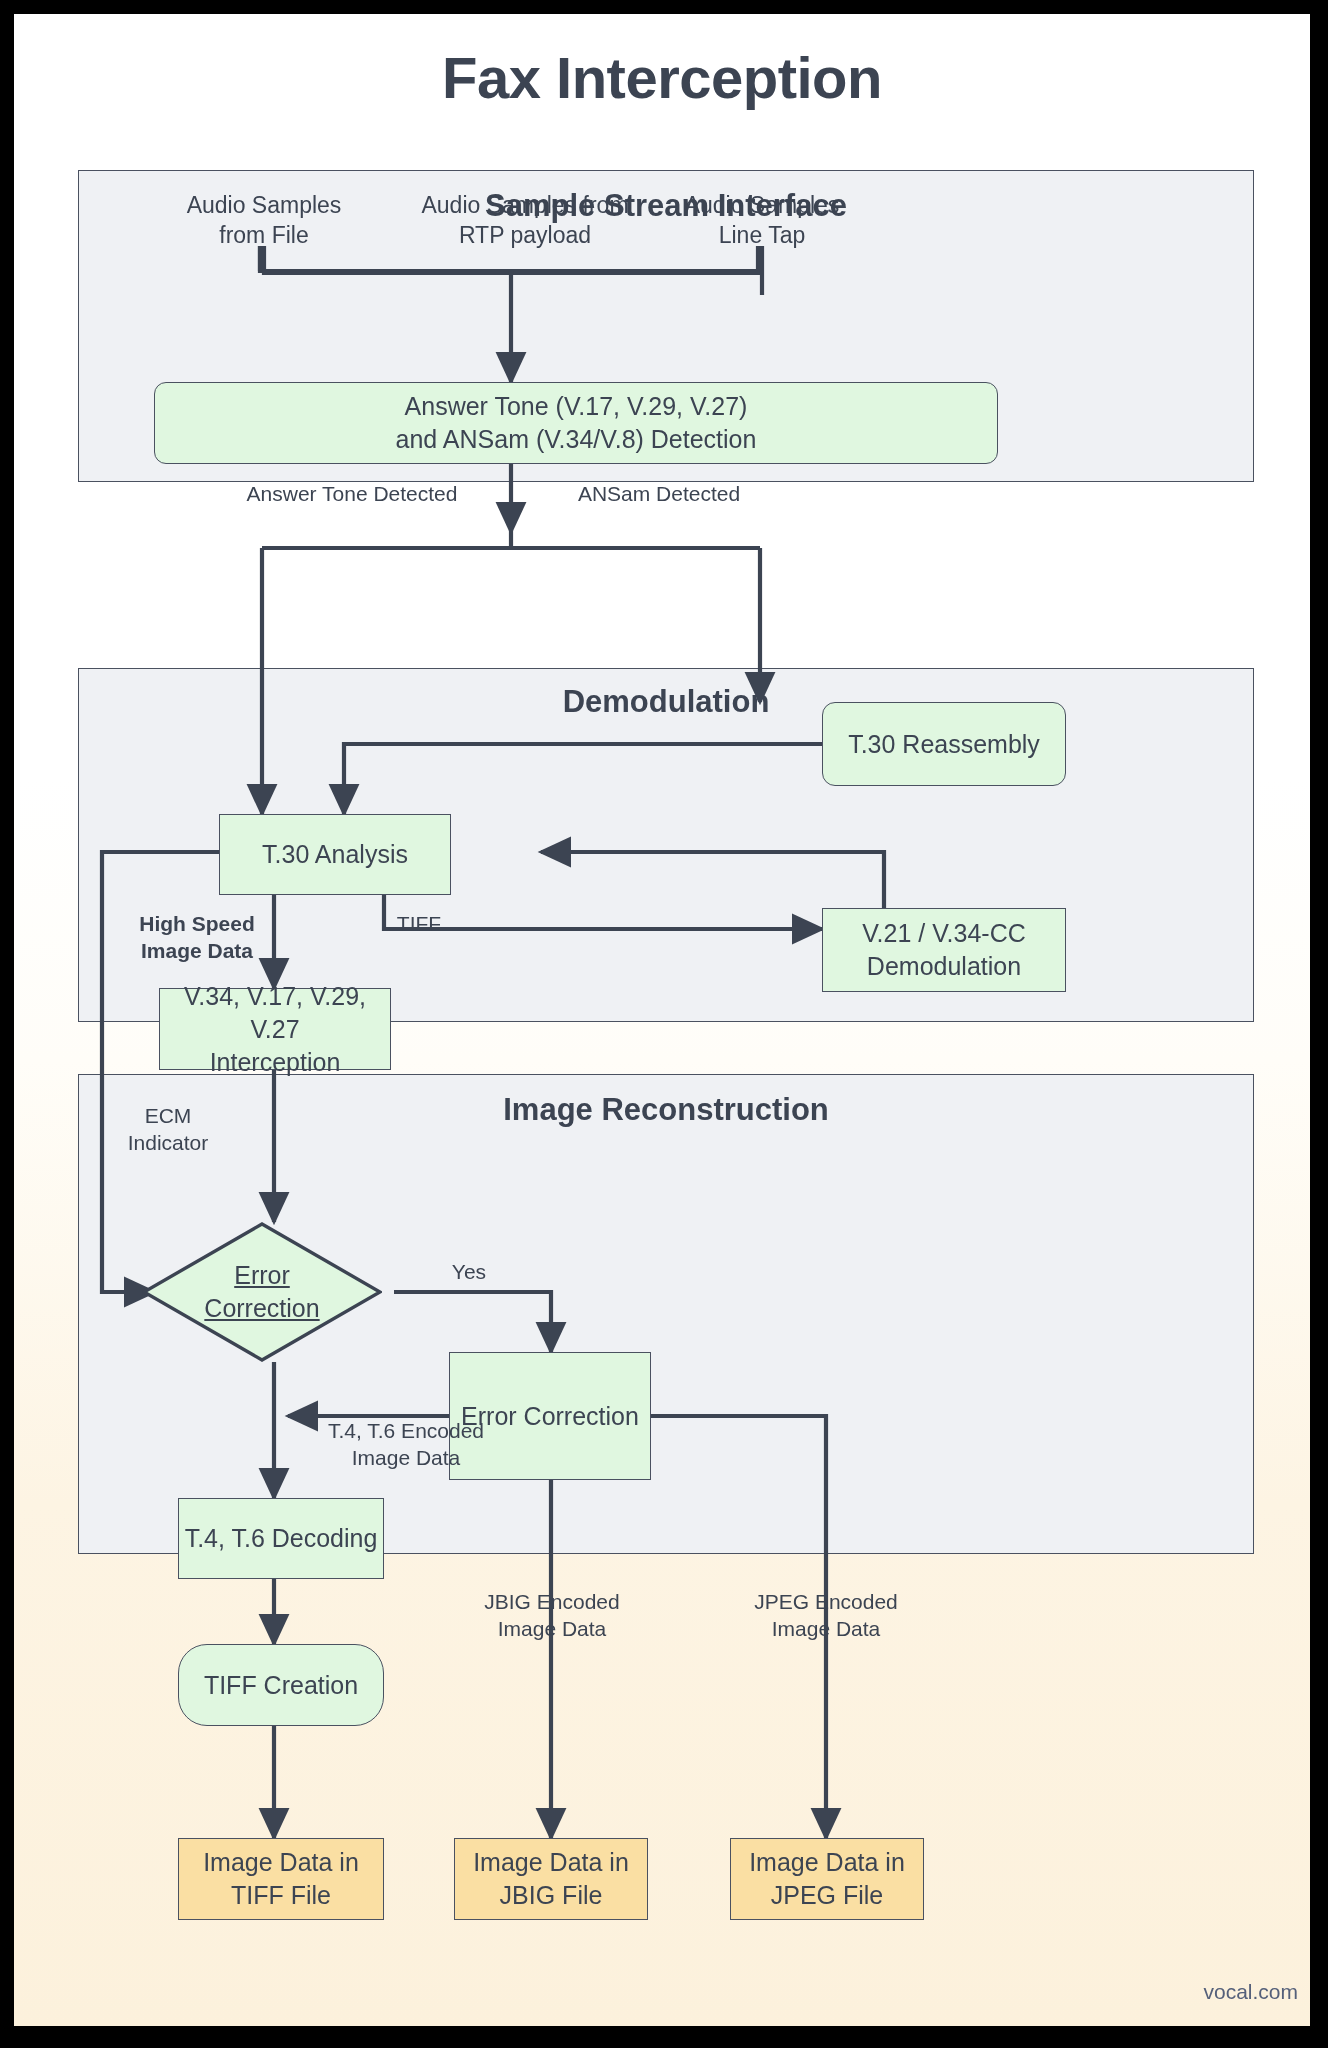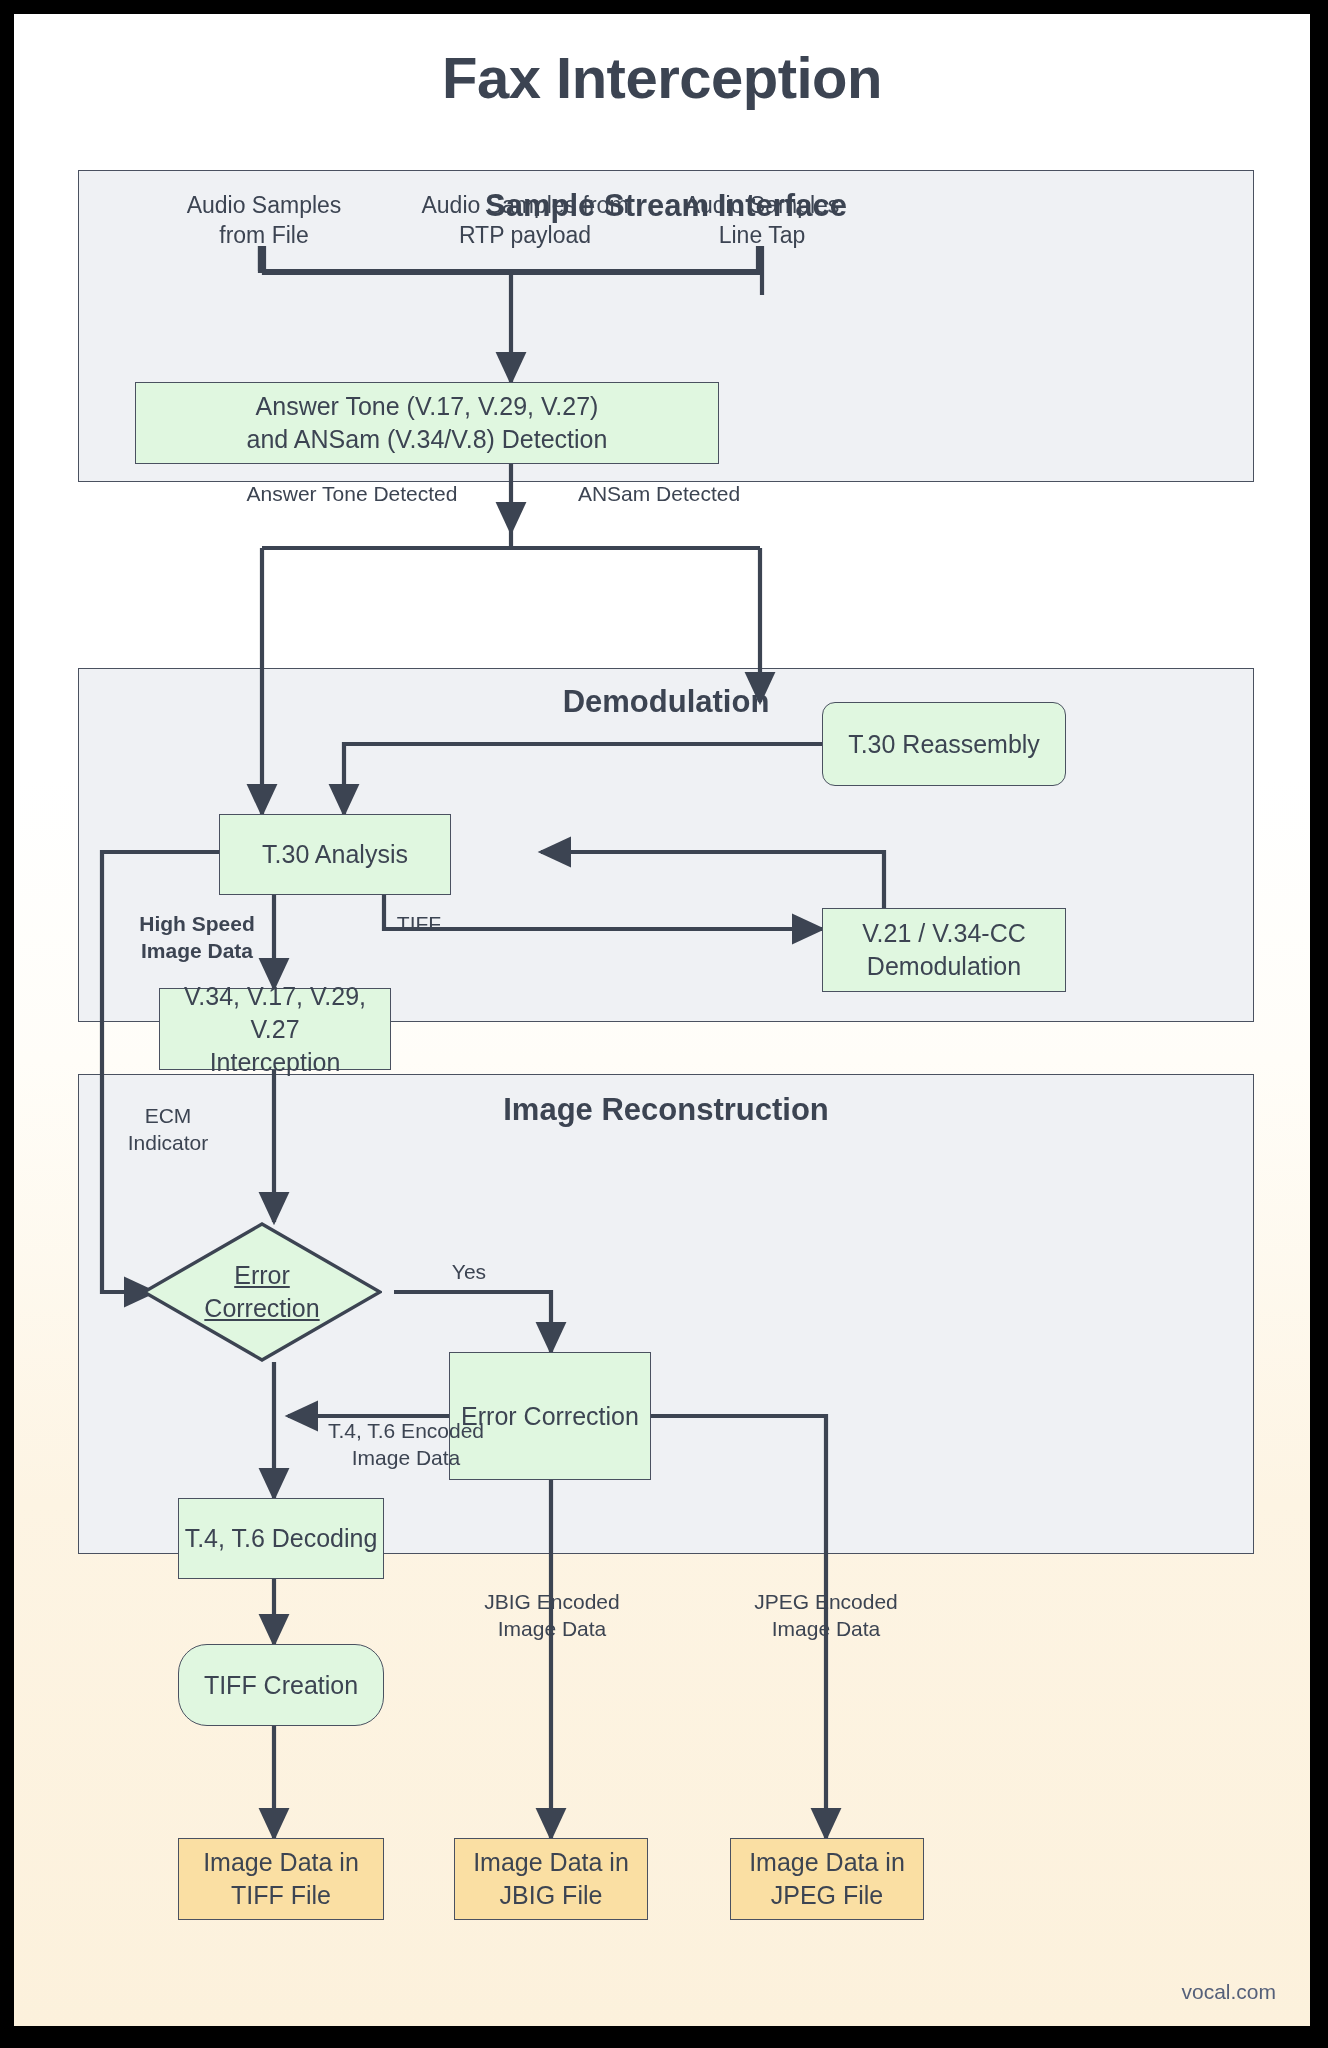--- a/index.html
+++ b/index.html
@@ -142,21 +142,21 @@
       </g>
     </svg>
 
     <div class="src-label" style="left:150px;top:176px;width:200px;">Audio Samples
 from File</div>
     <div class="src-label" style="left:396px;top:176px;width:230px;">Audio Samples from
 RTP payload</div>
     <div class="src-label" style="left:648px;top:176px;width:200px;">Audio Samples
 Line Tap</div>
 
-    <div class="node green" style="left:121px;top:368px;width:584px;height:82px;">Answer Tone (V.17, V.29, V.27)
+    <div class="node green" style="left:140px;top:368px;width:844px;height:82px;border-radius:12px;">Answer Tone (V.17, V.29, V.27)
 and ANSam (V.34/V.8) Detection</div>
 
     <div class="node green" style="left:808px;top:688px;width:244px;height:84px;border-radius:13px;">T.30 Reassembly</div>
 
     <div class="node green" style="left:205px;top:800px;width:232px;height:81px;">T.30 Analysis</div>
 
     <div class="node green" style="left:808px;top:894px;width:244px;height:84px;">V.21 / V.34-CC
 Demodulation</div>
 
     <div class="node green" style="left:145px;top:974px;width:232px;height:82px;">V.34, V.17, V.29, V.27
@@ -201,16 +201,16 @@
 
     <div class="edge-label" style="left:284px;top:1355px;width:216px;margin-top:48px;">T.4, T.6 Encoded
 Image Data</div>
 
     <div class="edge-label" style="left:420px;top:1574px;width:236px;">JBIG Encoded
 Image Data</div>
 
     <div class="edge-label" style="left:694px;top:1574px;width:236px;">JPEG Encoded
 Image Data</div>
 
-    <div class="watermark" style="right:34px;bottom:22px;margin-left:11px;">vocal.com</div>
+    <div class="watermark" style="right:12px;bottom:22px;margin-left:11px;">vocal.com</div>
 
   </div>
 </div>
 
 </body></html>

